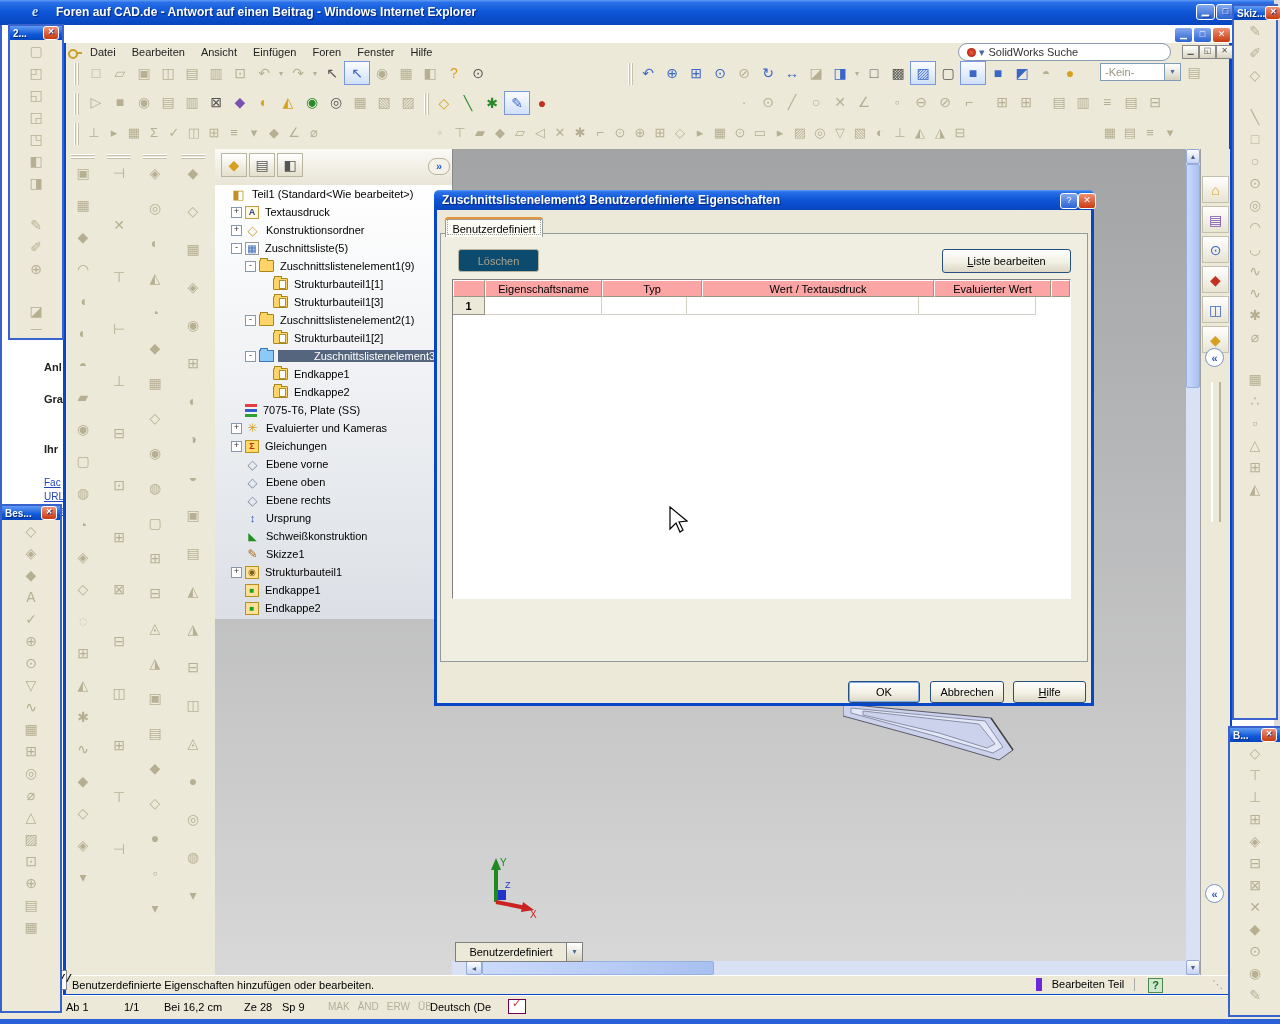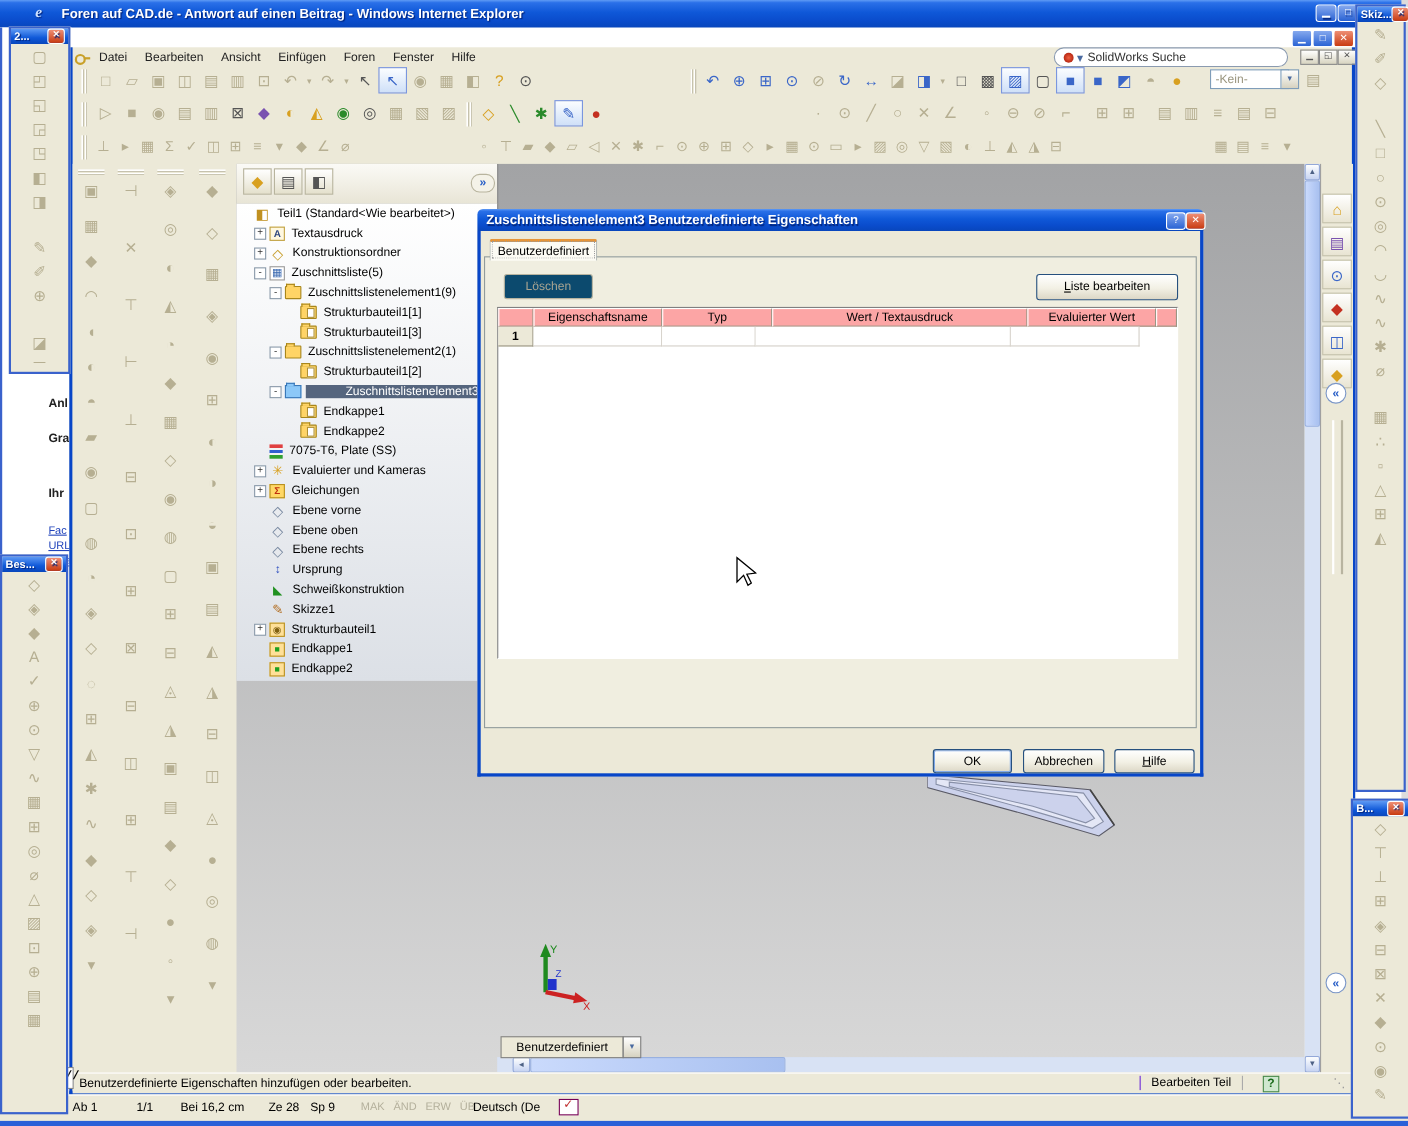--- a/index.html
+++ b/index.html
@@ -622,21 +622,21 @@
       <span class="ticon c-red" style="width:25px;height:25px;border:1px solid #c4c0aa;background:linear-gradient(#fff,#e8e4d2);">◆</span>
       <span class="ticon active" style="width:25px;height:25px;border:1px solid #c4c0aa;background:linear-gradient(#fff,#e8e4d2);">◫</span>
       <span class="ticon c-gold" style="width:25px;height:25px;border:1px solid #c4c0aa;background:linear-gradient(#fff,#e8e4d2);">◆</span>
     </div>
   <span class="a chev" style="left:1205px;top:348px;">«</span>
   <div class="a" style="left:1211px;top:382px;width:6px;height:140px;border-left:2px solid #fff;border-right:2px solid #b8b4a0;"></div>
   <span class="a chev" style="left:1205px;top:884px;">«</span>
 
   <div class="a sbar" style="left:66px;top:975px;width:1163px;height:18px;">
     <span class="a" style="left:6px;top:3px;">Benutzerdefinierte Eigenschaften hinzufügen oder bearbeiten.</span>
-    <span class="a" style="left:970px;top:2px;width:92px;height:13px;border-left:1px solid #6d28d9;border-right:1px solid #aaa;text-align:center;">Bearbeiten Teil</span>
+    <span class="a" style="left:970px;top:2px;width:92px;height:13px;border-left:6px solid #6d28d9;border-right:1px solid #aaa;text-align:center;">Bearbeiten Teil</span>
     <span class="a" style="left:1082px;top:2px;width:13px;height:13px;background:#cfe8cf;border:1px solid #4a8a4a;color:#1a6a1a;font-weight:bold;text-align:center;line-height:12px;">?</span>
     <span class="a" style="left:1146px;top:2px;color:#999;">⋱</span>
   </div>
 
   <div class="a pal" style="left:8px;top:24px;width:52px;height:312px;z-index:40;">
     <div class="paltitle">
       <span>2...</span>
       <span class="lb cl sm" style="margin-left:auto;">✕</span>
     </div>
     <div class="palcol" style="height:290px;">

